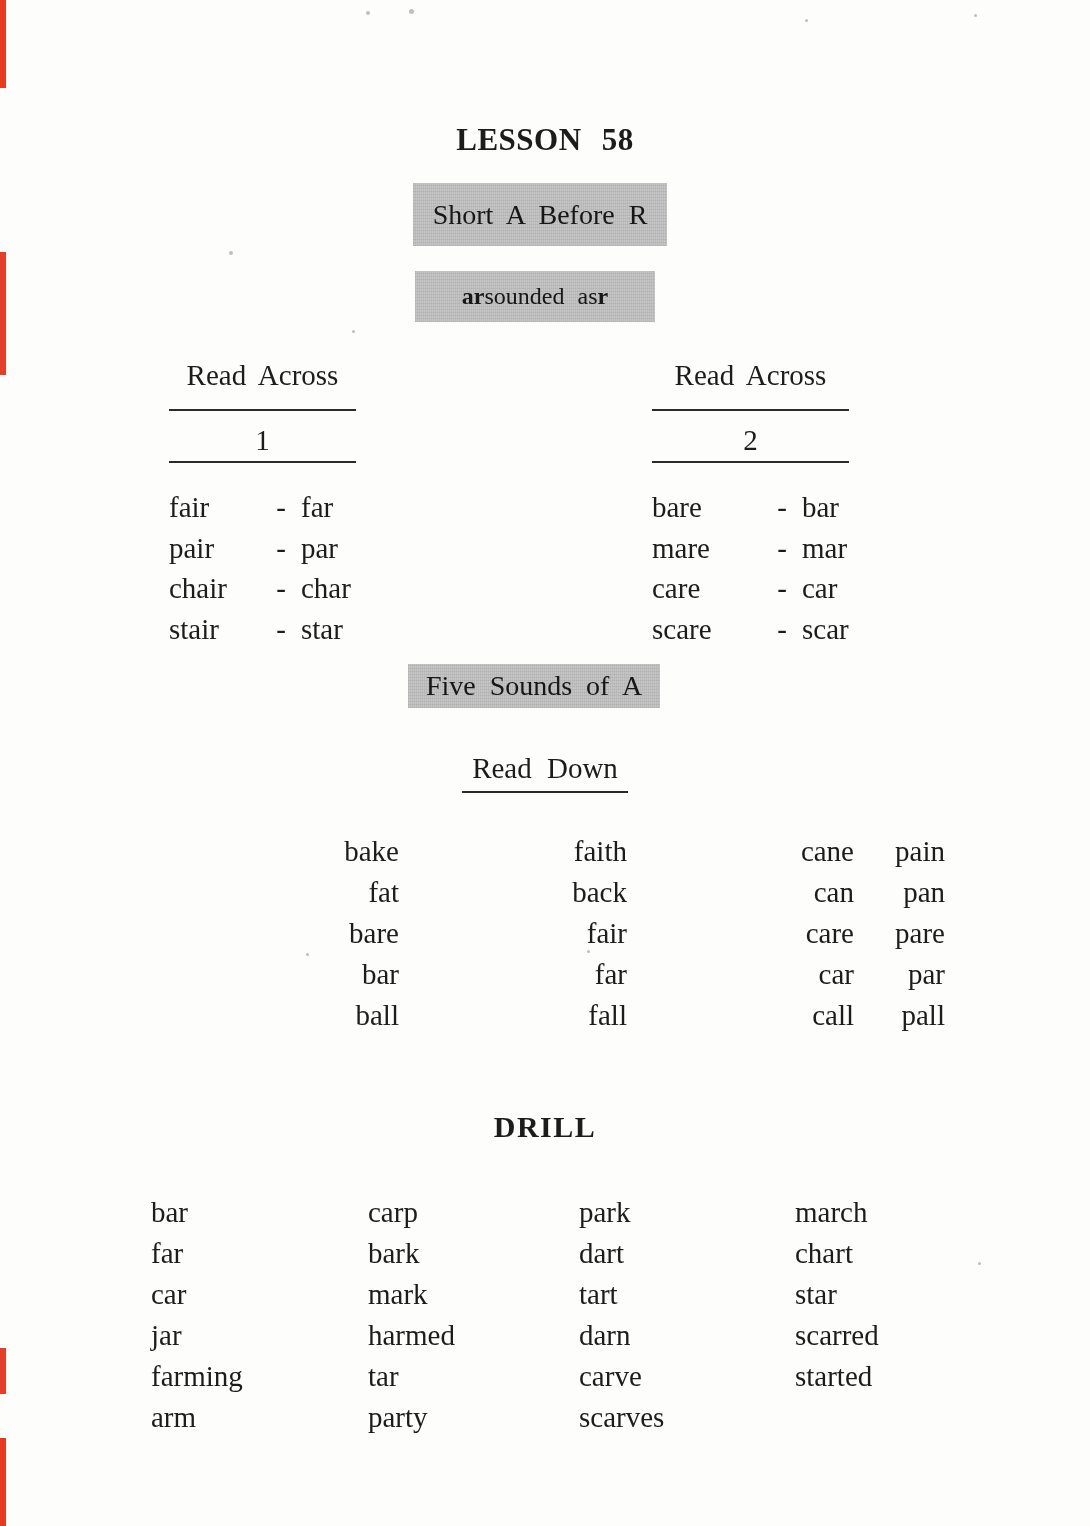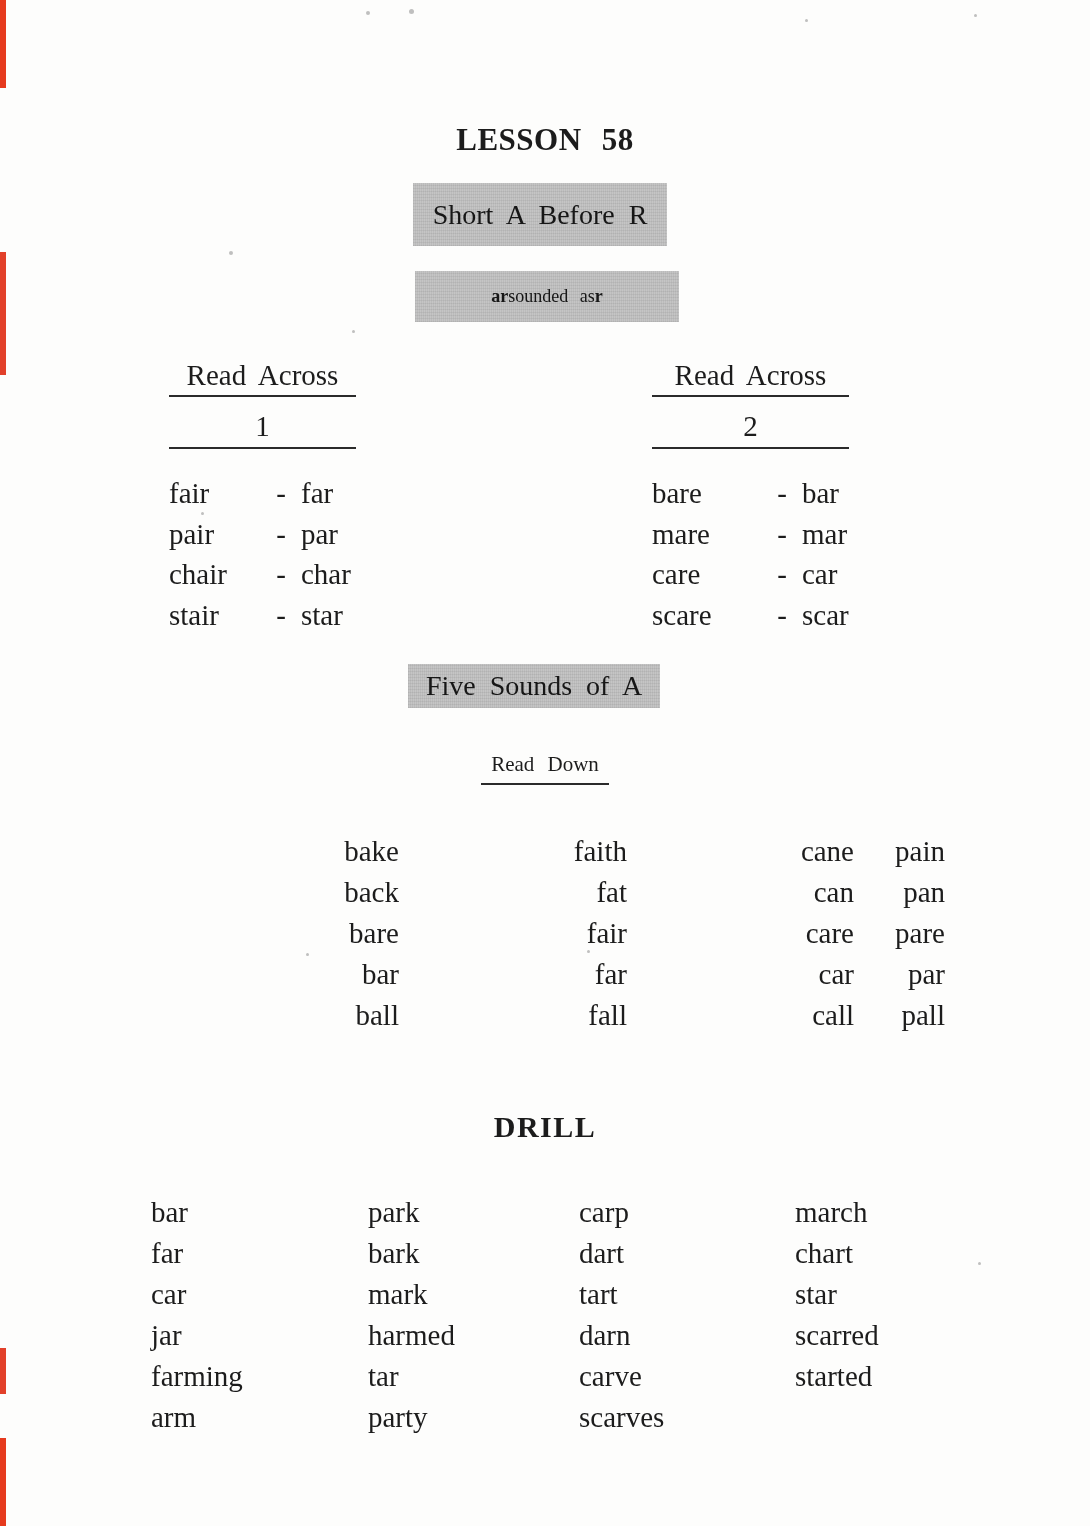--- a/index.html
+++ b/index.html
@@ -19,40 +19,40 @@
   
   .gray-box{
     background:#c3c3c3;
     background-image:
       repeating-linear-gradient(0deg, rgba(0,0,0,.05) 0 1px, rgba(255,255,255,0) 1px 3px),
       repeating-linear-gradient(90deg, rgba(0,0,0,.04) 0 1px, rgba(255,255,255,.03) 1px 2px);
     display:flex;align-items:center;justify-content:center;
     font-size:28px;word-spacing:7px;color:#161616;
   }
   .box-short-a{left:413px;top:183px;width:254px;height:63px;}
-  .box-ar{left:415px;top:271px;width:264px;height:51px;font-size:18px;}
+  .box-ar{left:415px;top:271px;width:240px;height:51px;font-size:24px;}
   .box-five{left:408px;top:664px;width:252px;height:44px;}
 
   
   .ra-group{top:357px;font-size:29px;}
   .ra-group-1{left:169px;width:187px;}
   .ra-group-2{left:652px;width:197px;}
   .ra-title{text-align:center;line-height:36px;word-spacing:6px;
-    border-bottom:2.5px solid #2b2b2b;padding-bottom:2px;}
+    border-bottom:2.5px solid #2b2b2b;padding-bottom:16px;}
   .ra-num{text-align:center;line-height:38px;margin-top:10px;
     border-bottom:2.5px solid #2b2b2b;padding-bottom:2px;}
   .ra-pairs{margin-top:24px;}
   .ra-row{display:grid;height:40.5px;line-height:40.5px;}
   .ra-group-1 .ra-row{grid-template-columns:92px 40px 1fr;}
   .ra-group-2 .ra-row{grid-template-columns:110px 40px 1fr;}
   .ra-dash{text-align:center;}
 
   
   .read-down-wrap{top:752px;left:0;width:100%;text-align:center;}
-  .read-down-label{display:inline-block;font-size:21px;word-spacing:8px;
+  .read-down-label{display:inline-block;font-size:29px;word-spacing:8px;
     padding:0 10px 6px 10px;border-bottom:2.5px solid #2b2b2b;}
   .rd-grid{
     left:171px;top:831px;width:774px;display:grid;
     grid-template-columns:228px 228px 227px 1fr;grid-auto-rows:41px;
     font-size:29px;line-height:41px;text-align:right;
   }
 
   
   .drill-heading{top:1110px;left:0;width:100%;text-align:center;
     font-size:30px;font-weight:bold;letter-spacing:1.5px;}
@@ -160,44 +160,44 @@
 
 <div class="abs read-down-wrap">
   <span class="read-down-label">Read Down</span>
 </div>
 
 <div class="abs rd-grid">
   <span>bake</span>
   <span>faith</span>
   <span>cane</span>
   <span>pain</span>
+  <span>fat</span>
   <span>back</span>
-  <span>fat</span>
   <span>can</span>
   <span>pan</span>
   <span>bare</span>
   <span>fair</span>
   <span>care</span>
   <span>pare</span>
   <span>bar</span>
   <span>far</span>
   <span>car</span>
   <span>par</span>
   <span>ball</span>
   <span>fall</span>
   <span>call</span>
   <span>pall</span>
 </div>
 
 <div class="abs drill-heading">DRILL</div>
 
 <div class="abs drill-grid">
   <span>bar</span>
+  <span>carp</span>
   <span>park</span>
-  <span>carp</span>
   <span>march</span>
   <span>far</span>
   <span>bark</span>
   <span>dart</span>
   <span>chart</span>
   <span>car</span>
   <span>mark</span>
   <span>tart</span>
   <span>star</span>
   <span>jar</span>

